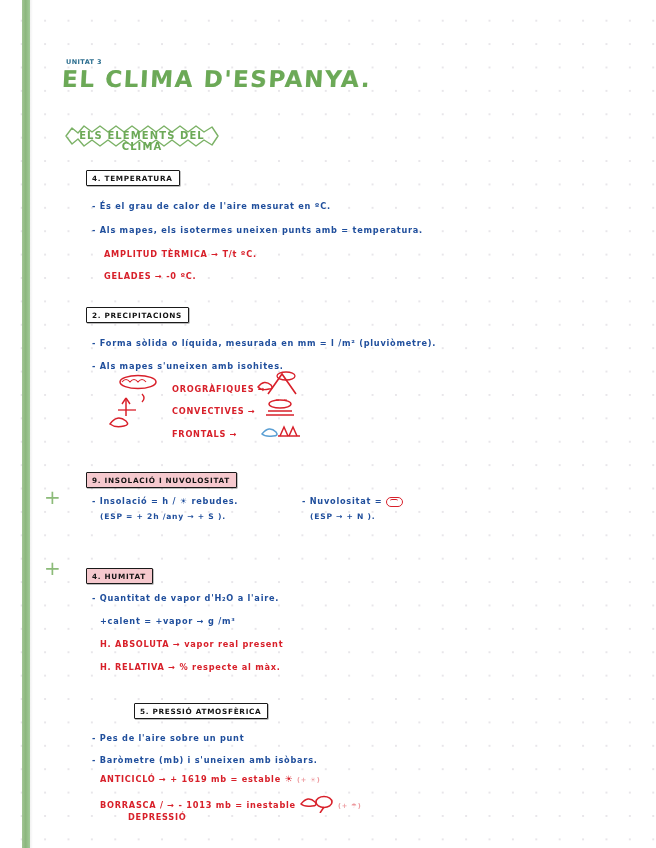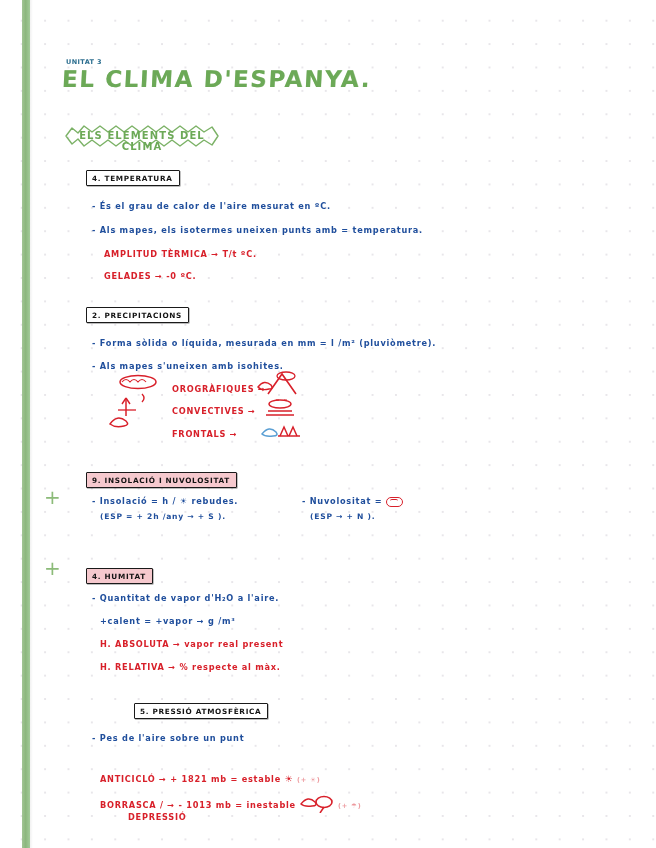--- a/index.html
+++ b/index.html
@@ -208,23 +208,26 @@
   </div>
   <div class="line red hand" style="left:100px;top:662px;">
     <span>H. RELATIVA  →  % respecte al màx.</span>
   </div>
 
   <div class="sec-box hand" style="left:86px;top:703px;margin-left:48px;">5. PRESSIÓ  ATMOSFÈRICA</div>
 
   <div class="line blue hand" style="left:92px;top:733px;">
     <span>- Pes de l'aire sobre un punt</span>
   </div>
+  <div class="line blue hand" style="left:92px;top:755px;">
+    <span>- Baròmetre (mb) i s'uneixen amb isòbars.</span>
+  </div>
 
   <div class="line red hand" style="left:100px;top:774px;">
-    <span>ANTICICLÓ  →  + 1821 mb = estable</span>
+    <span>ANTICICLÓ  →  + 1619 mb = estable</span>
     <span style="font-size:9px;">☀</span>
     <span class="faint">(+ ☀)</span>
   </div>
 
   <div class="line red hand" style="left:100px;top:800px;">
     <span>BORRASCA /  →  - 1013 mb = inestable</span>
   </div>
   <svg class="draw" style="left:300px;top:795px;" width="34" height="18" viewBox="0 0 34 18">
     <path d="M1 9 q7 -9 14 -2 q3 4 -3 4 q-8 1 -11 -2 Z" fill="none" stroke="#d8202a" stroke-width="1.4"></path>
     <ellipse cx="24" cy="7" rx="8" ry="5.5" fill="none" stroke="#d8202a" stroke-width="1.6"></ellipse>

